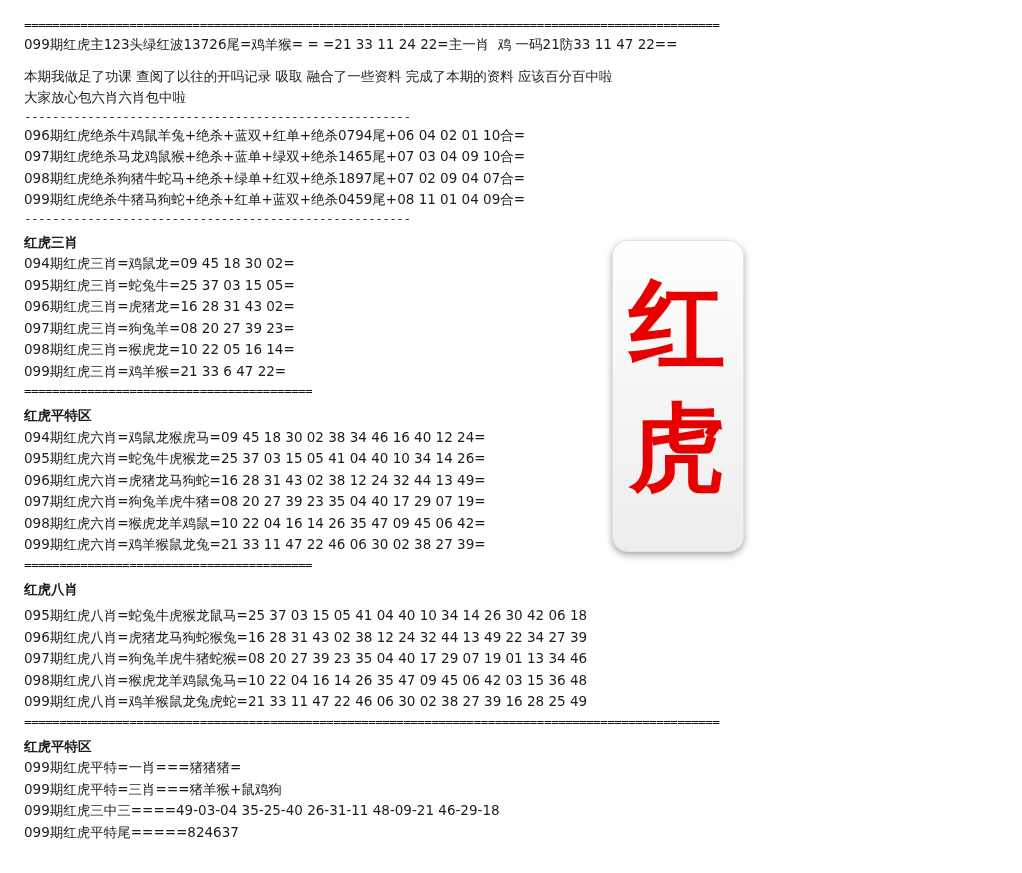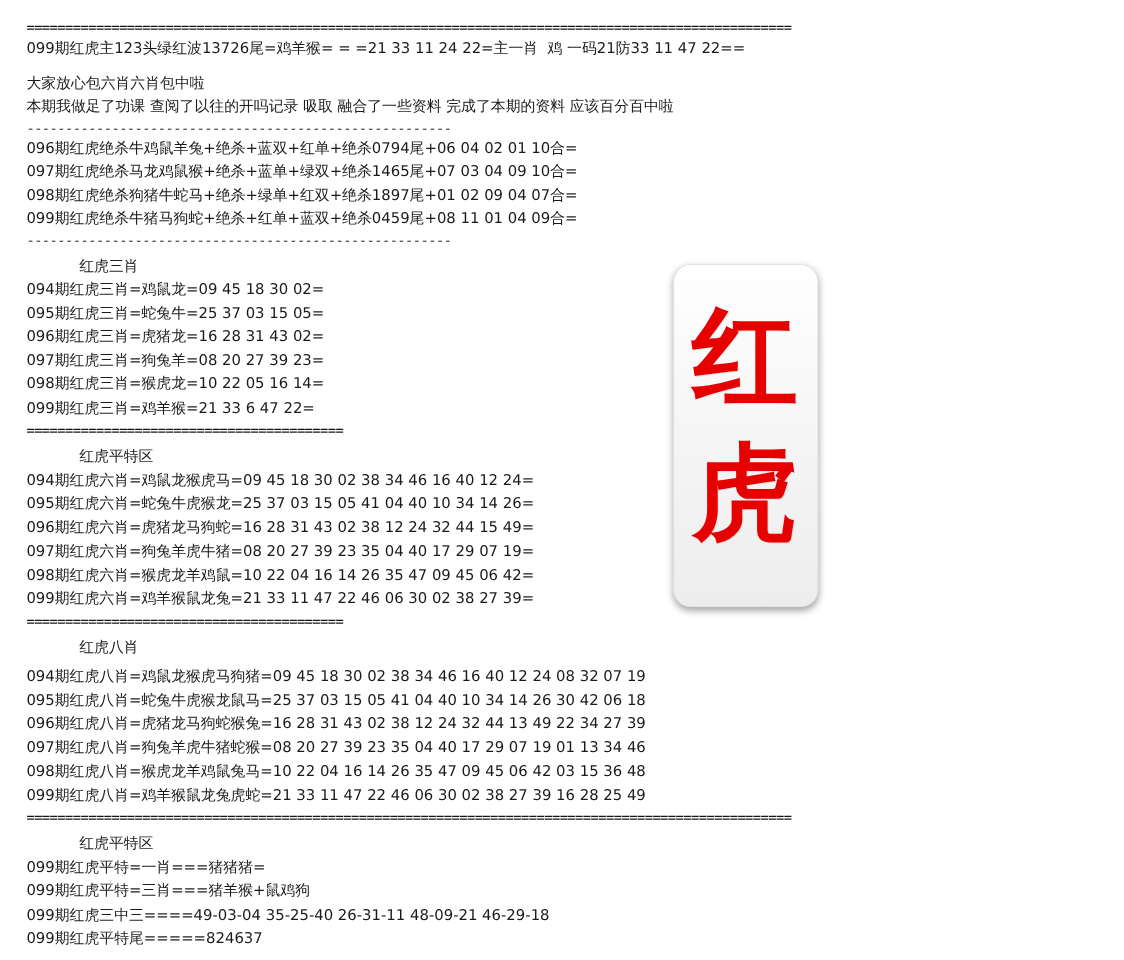--- a/index.html
+++ b/index.html
@@ -46,22 +46,21 @@
     line-height: 16px;
     color: #333;
   }
   .blank {
     height: 10px;
   }
   .blank-sm {
     height: 5px;
   }
   .heading {
-    font-weight: normal;
-    margin-left: 48px;
+    font-weight: bold;
   }
   
   .logo-card {
     position: absolute;
     left: 612px;
     top: 240px;
     width: 132px;
     height: 312px;
     background: #fbfbfb;
     border-radius: 16px;
@@ -88,54 +87,53 @@
 </head>
 <body>
 
 <div id="page">
 
   <div class="content">
 
     <div class="line rule-eq">===================================================================================================</div>
     <div class="line">099期红虎主123头绿红波13726尾=鸡羊猴= = =21 33 11 24 22=主一肖  鸡 一码21防33 11 47 22==</div>
     <div class="blank"></div>
+    <div class="line">本期我做足了功课 查阅了以往的开吗记录 吸取 融合了一些资料 完成了本期的资料 应该百分百中啦</div>
     <div class="line">大家放心包六肖六肖包中啦</div>
-    <div class="line">本期我做足了功课 查阅了以往的开吗记录 吸取 融合了一些资料 完成了本期的资料 应该百分百中啦</div>
     <div class="line rule-dash">-------------------------------------------------------</div>
 
     <div class="line">096期红虎绝杀牛鸡鼠羊兔+绝杀+蓝双+红单+绝杀0794尾+06 04 02 01 10合=</div>
     <div class="line">097期红虎绝杀马龙鸡鼠猴+绝杀+蓝单+绿双+绝杀1465尾+07 03 04 09 10合=</div>
-    <div class="line">098期红虎绝杀狗猪牛蛇马+绝杀+绿单+红双+绝杀1897尾+01 02 09 04 07合=</div>
+    <div class="line">098期红虎绝杀狗猪牛蛇马+绝杀+绿单+红双+绝杀1897尾+07 02 09 04 07合=</div>
     <div class="line">099期红虎绝杀牛猪马狗蛇+绝杀+红单+蓝双+绝杀0459尾+08 11 01 04 09合=</div>
     <div class="line rule-dash">-------------------------------------------------------</div>
 
     <div class="blank-sm"></div>
     <div class="line heading">红虎三肖</div>
     <div class="line">094期红虎三肖=鸡鼠龙=09 45 18 30 02=</div>
     <div class="line">095期红虎三肖=蛇兔牛=25 37 03 15 05=</div>
     <div class="line">096期红虎三肖=虎猪龙=16 28 31 43 02=</div>
     <div class="line">097期红虎三肖=狗兔羊=08 20 27 39 23=</div>
     <div class="line">098期红虎三肖=猴虎龙=10 22 05 16 14=</div>
     <div class="line">099期红虎三肖=鸡羊猴=21 33 6 47 22=</div>
     <div class="line rule-eq">=========================================</div>
 
     <div class="blank-sm"></div>
     <div class="line heading">红虎平特区</div>
     <div class="line">094期红虎六肖=鸡鼠龙猴虎马=09 45 18 30 02 38 34 46 16 40 12 24=</div>
     <div class="line">095期红虎六肖=蛇兔牛虎猴龙=25 37 03 15 05 41 04 40 10 34 14 26=</div>
-    <div class="line">096期红虎六肖=虎猪龙马狗蛇=16 28 31 43 02 38 12 24 32 44 15 49=</div>
+    <div class="line">096期红虎六肖=虎猪龙马狗蛇=16 28 31 43 02 38 12 24 32 44 13 49=</div>
     <div class="line">097期红虎六肖=狗兔羊虎牛猪=08 20 27 39 23 35 04 40 17 29 07 19=</div>
     <div class="line">098期红虎六肖=猴虎龙羊鸡鼠=10 22 04 16 14 26 35 47 09 45 06 42=</div>
     <div class="line">099期红虎六肖=鸡羊猴鼠龙兔=21 33 11 47 22 46 06 30 02 38 27 39=</div>
     <div class="line rule-eq">=========================================</div>
 
     <div class="blank-sm"></div>
     <div class="line heading">红虎八肖</div>
     <div class="blank-sm"></div>
-    <div class="line">094期红虎八肖=鸡鼠龙猴虎马狗猪=09 45 18 30 02 38 34 46 16 40 12 24 08 32 07 19</div>
     <div class="line">095期红虎八肖=蛇兔牛虎猴龙鼠马=25 37 03 15 05 41 04 40 10 34 14 26 30 42 06 18</div>
     <div class="line">096期红虎八肖=虎猪龙马狗蛇猴兔=16 28 31 43 02 38 12 24 32 44 13 49 22 34 27 39</div>
     <div class="line">097期红虎八肖=狗兔羊虎牛猪蛇猴=08 20 27 39 23 35 04 40 17 29 07 19 01 13 34 46</div>
     <div class="line">098期红虎八肖=猴虎龙羊鸡鼠兔马=10 22 04 16 14 26 35 47 09 45 06 42 03 15 36 48</div>
     <div class="line">099期红虎八肖=鸡羊猴鼠龙兔虎蛇=21 33 11 47 22 46 06 30 02 38 27 39 16 28 25 49</div>
     <div class="line rule-eq">===================================================================================================</div>
 
     <div class="blank-sm"></div>
     <div class="line heading">红虎平特区</div>
     <div class="line">099期红虎平特=一肖===猪猪猪=</div>

